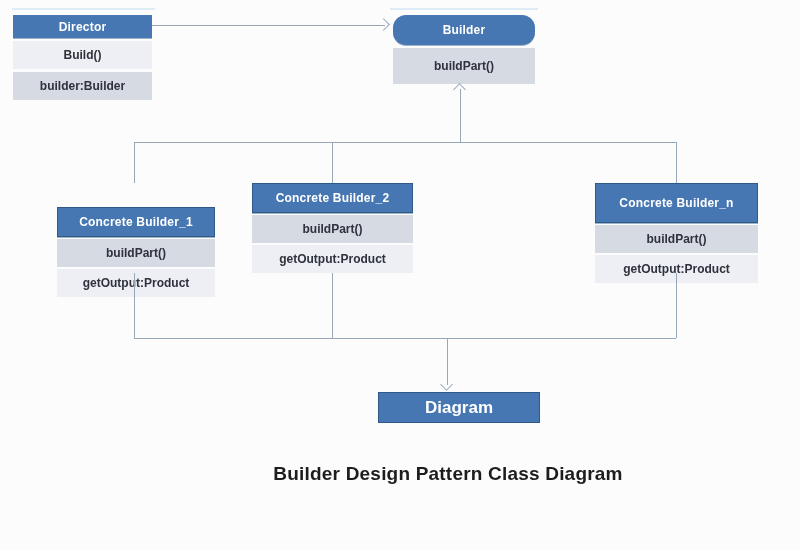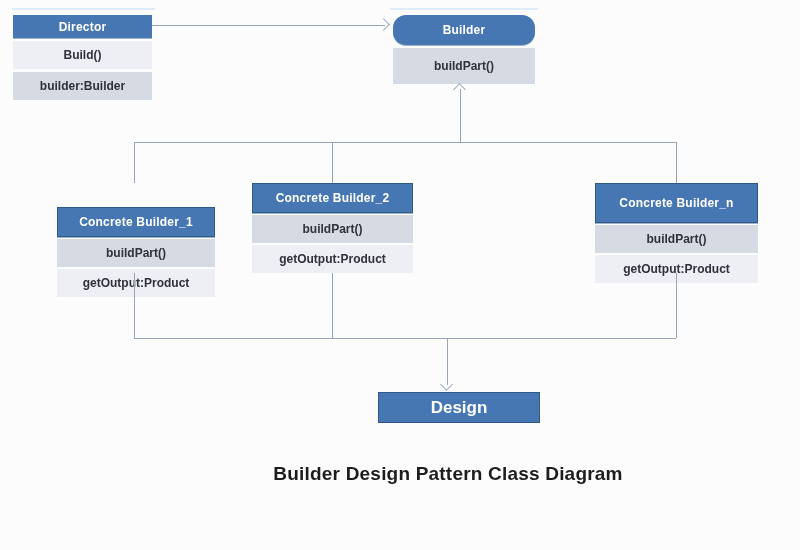--- a/index.html
+++ b/index.html
@@ -115,21 +115,21 @@
     <div class="uml-row" style="height:28px; margin-top:2px;">buildPart()</div>
     <div class="uml-row light" style="height:28px; margin-top:2px;">getOutput:Product</div>
   </div>
 
   <div class="uml-box" style="left:595px; top:183px; width:163px;">
     <div class="uml-header bordered" style="height:40px;">Concrete Builder_n</div>
     <div class="uml-row" style="height:28px; margin-top:2px;">buildPart()</div>
     <div class="uml-row light" style="height:28px; margin-top:2px;">getOutput:Product</div>
   </div>
 
-  <div class="product-box">Design</div>
+  <div class="product-box">Diagram</div>
 
   <div class="line h" style="left:152px; top:25px; width:233px;"></div>
   <span class="chev right" style="left:379px; top:20px;"></span>
 
   <div class="line v" style="left:460px; top:89px; height:54px;"></div>
   <span class="chev up" style="left:455px; top:85px;"></span>
 
   <div class="line h" style="left:134px; top:142px; width:542px;"></div>
   <div class="line v" style="left:134px; top:142px; height:41px;"></div>
   <div class="line v" style="left:332px; top:142px; height:41px;"></div>

